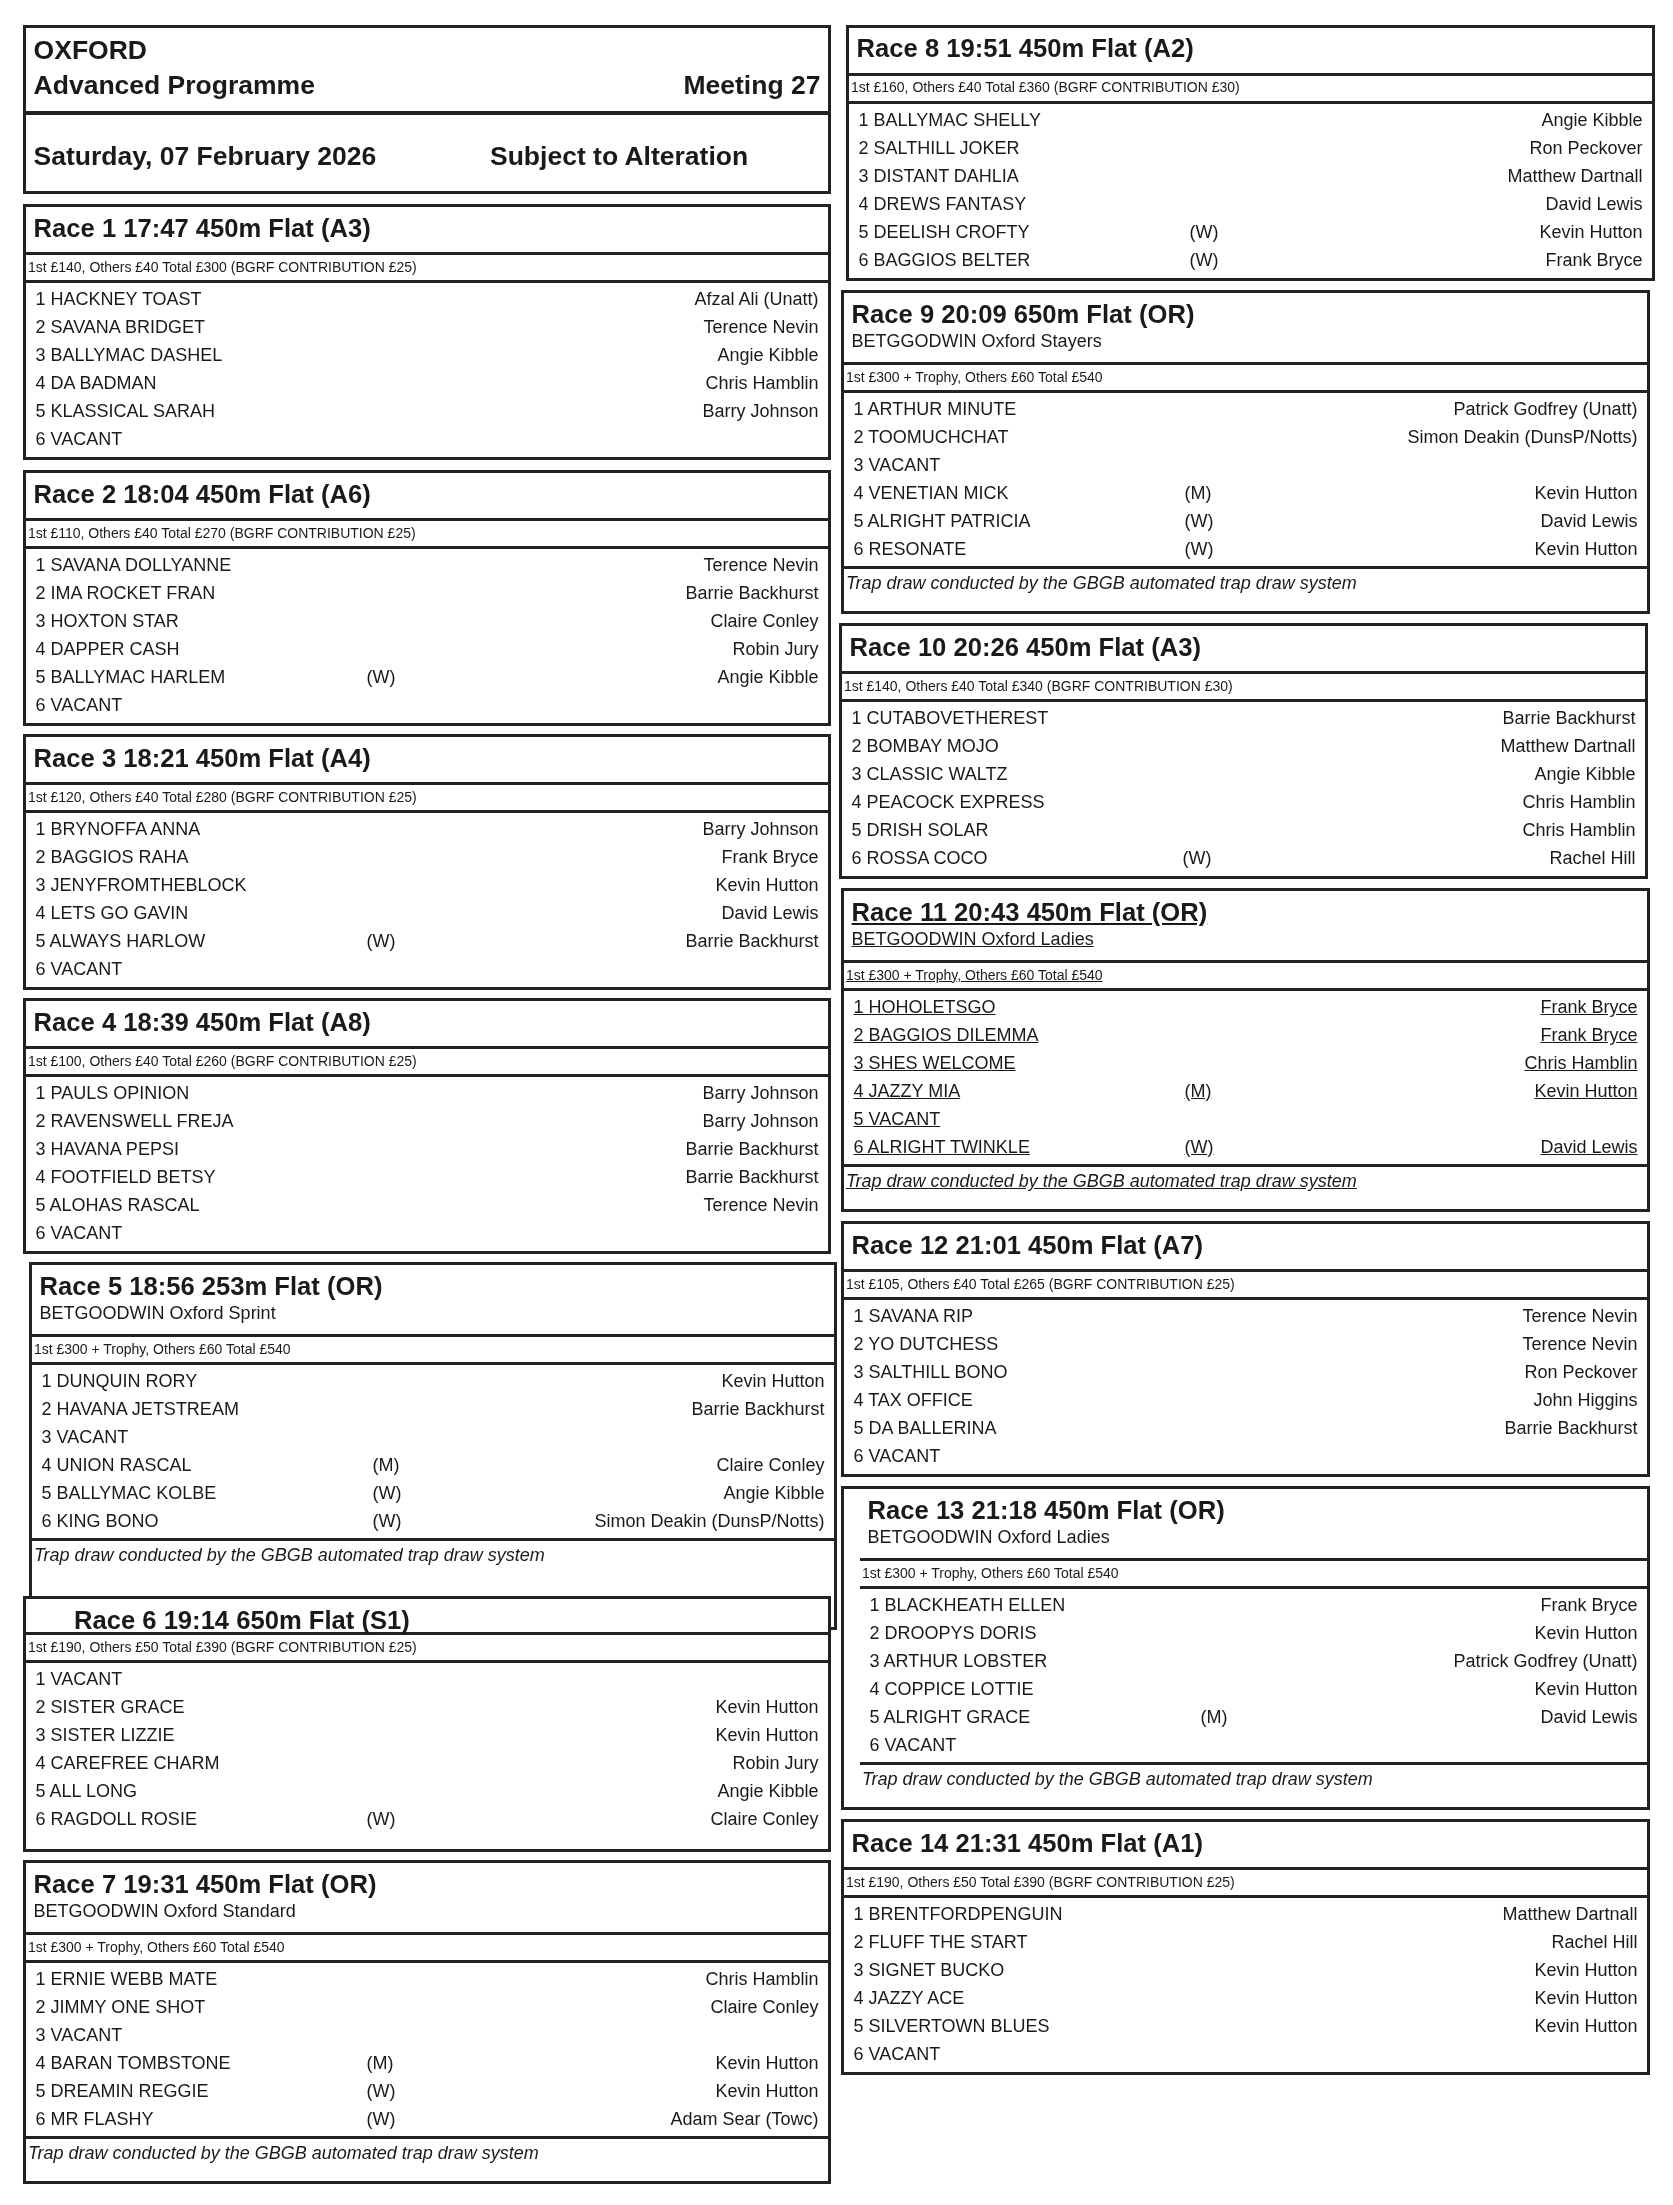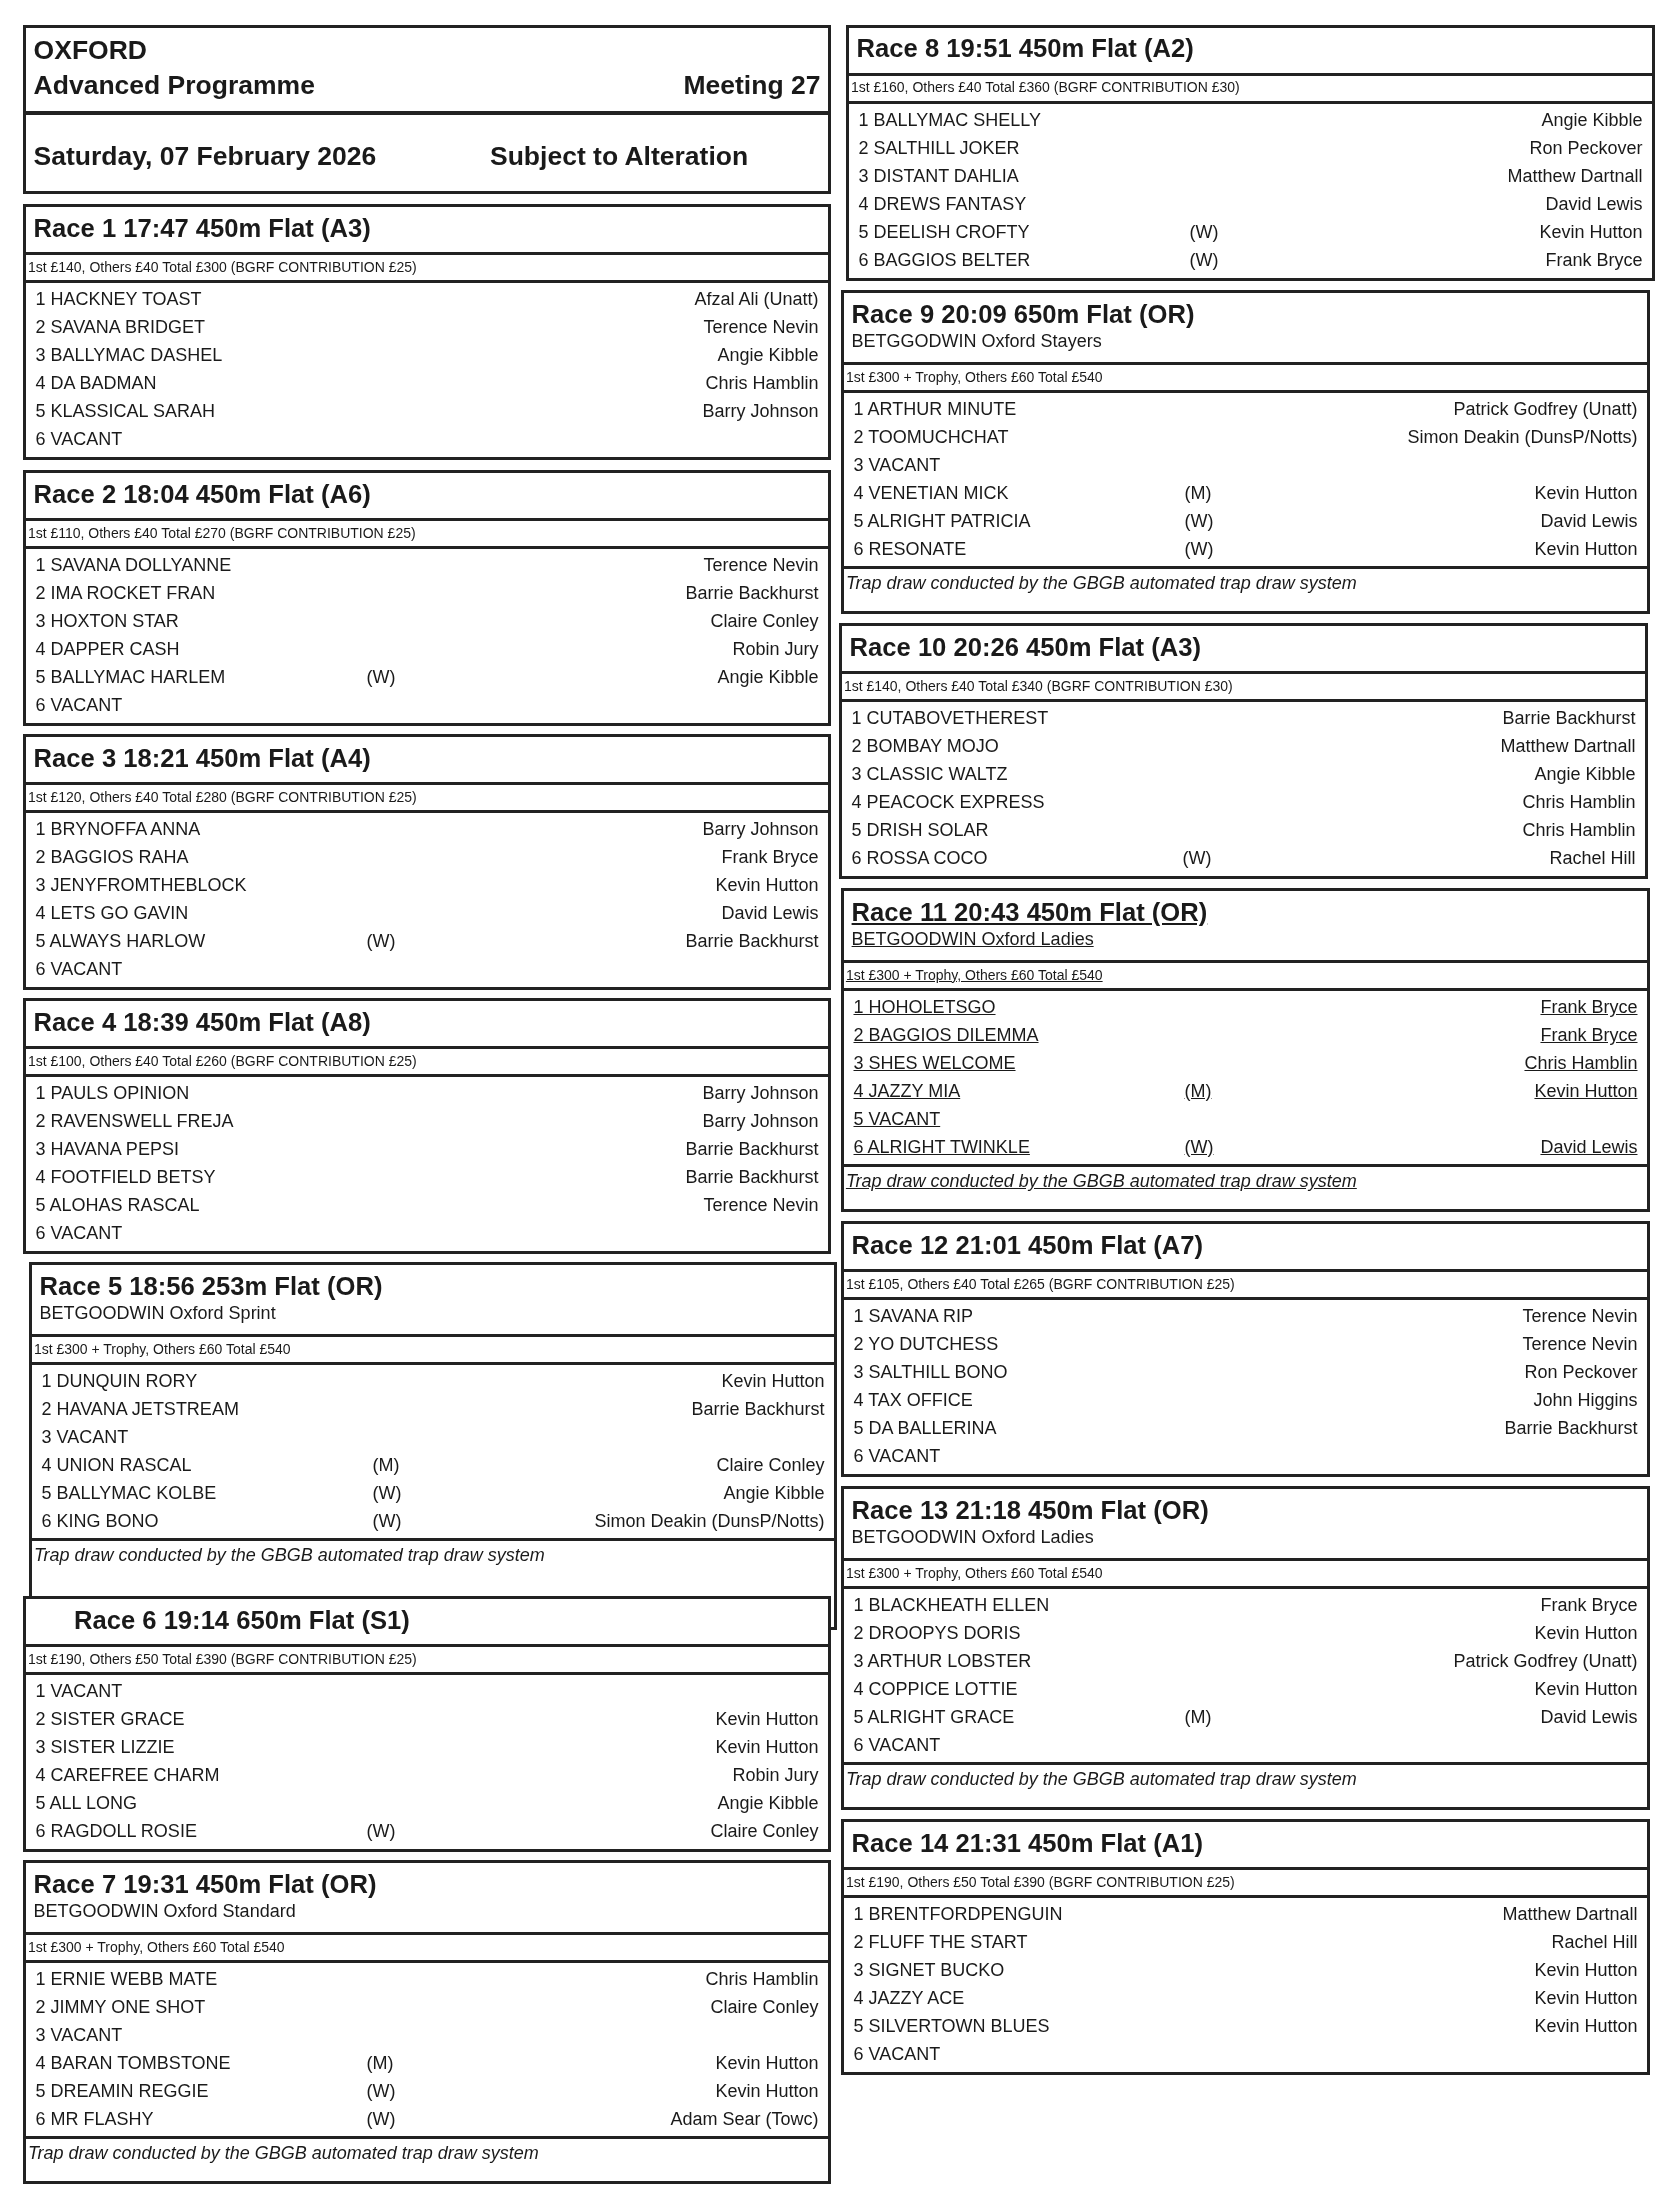--- a/index.html
+++ b/index.html
@@ -251,21 +251,21 @@
         </div>
         <div class="runner">
           <span class="dog">6 KING BONO</span>
           <span class="sex">(W)</span>
           <span class="trainer">Simon Deakin (DunsP/Notts)</span>
         </div>
       </div>
   <div class="trap-note">Trap draw conducted by the GBGB automated trap draw system</div>
     </div>
     <div class="box race-card" style="left: 23px; top: 1596px; width: 808px; height: 256px;">
-    <div class="race-title-row" style="height: 48px; padding-left: 48px;">
+    <div class="race-title-row" style="height: 36px; padding-left: 48px;">
       <div class="race-title">Race 6 19:14 650m Flat (S1)</div>
 
     </div>
     <div class="prize-row" style="height: 28px;">1st £190, Others £50 Total £390 (BGRF CONTRIBUTION £25)</div>
     <div class="runners">
         <div class="runner">
           <span class="dog">1 VACANT</span>
           <span class="sex"></span>
           <span class="trainer"></span>
         </div>
@@ -526,21 +526,21 @@
           <span class="sex"></span>
           <span class="trainer">Barrie Backhurst</span>
         </div>
         <div class="runner">
           <span class="dog">6 VACANT</span>
           <span class="sex"></span>
           <span class="trainer"></span>
         </div>
       </div>
   </div>
-    <div class="box race-card" style="left: 841px; top: 1486px; width: 809px; height: 324px;">
+    <div class="box race-card" style="left: 841px; top: 1486px; width: 809px; height: 324px; padding-left: 16px;">
     <div class="race-title-row" style="height: 72px;">
       <div class="race-title">Race 13 21:18 450m Flat (OR)</div>
       <div class="race-subtitle">BETGOODWIN Oxford Ladies</div>
     </div>
     <div class="prize-row" style="height: 28px;">1st £300 + Trophy, Others £60 Total £540</div>
     <div class="runners">
         <div class="runner">
           <span class="dog">1 BLACKHEATH ELLEN</span>
           <span class="sex"></span>
           <span class="trainer">Frank Bryce</span>

